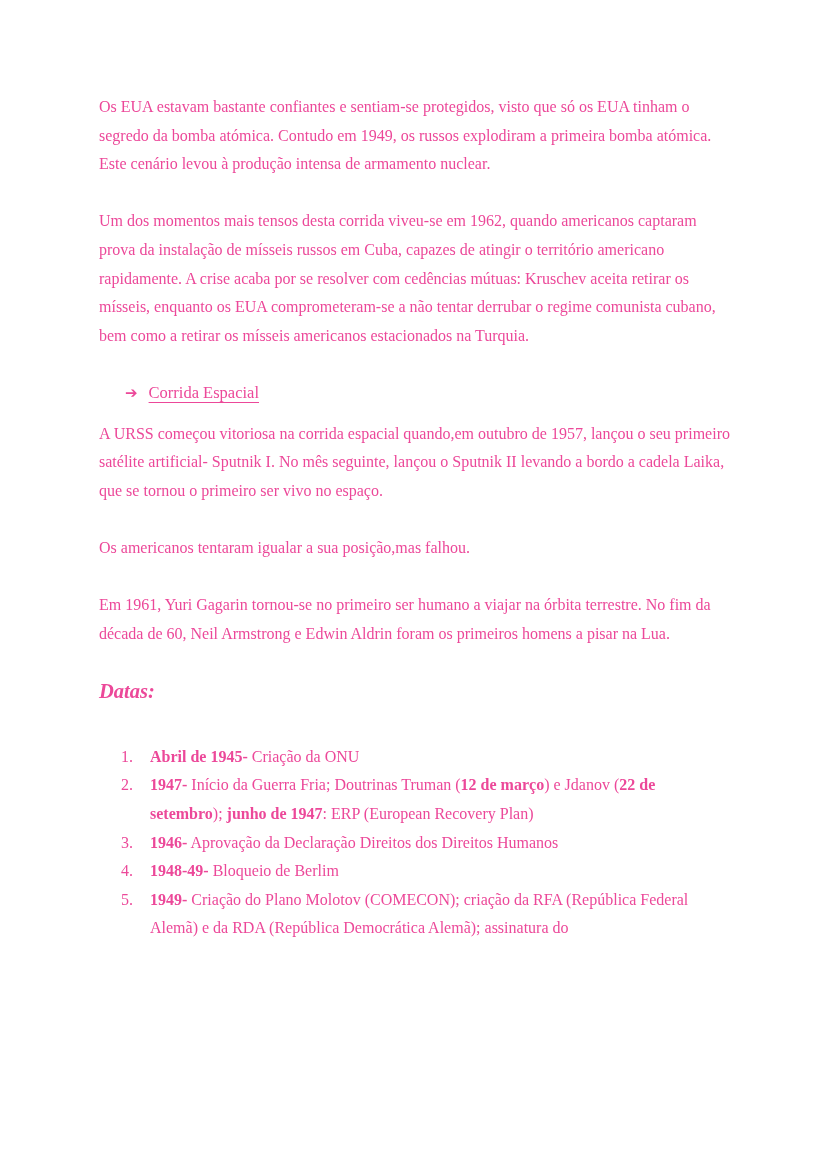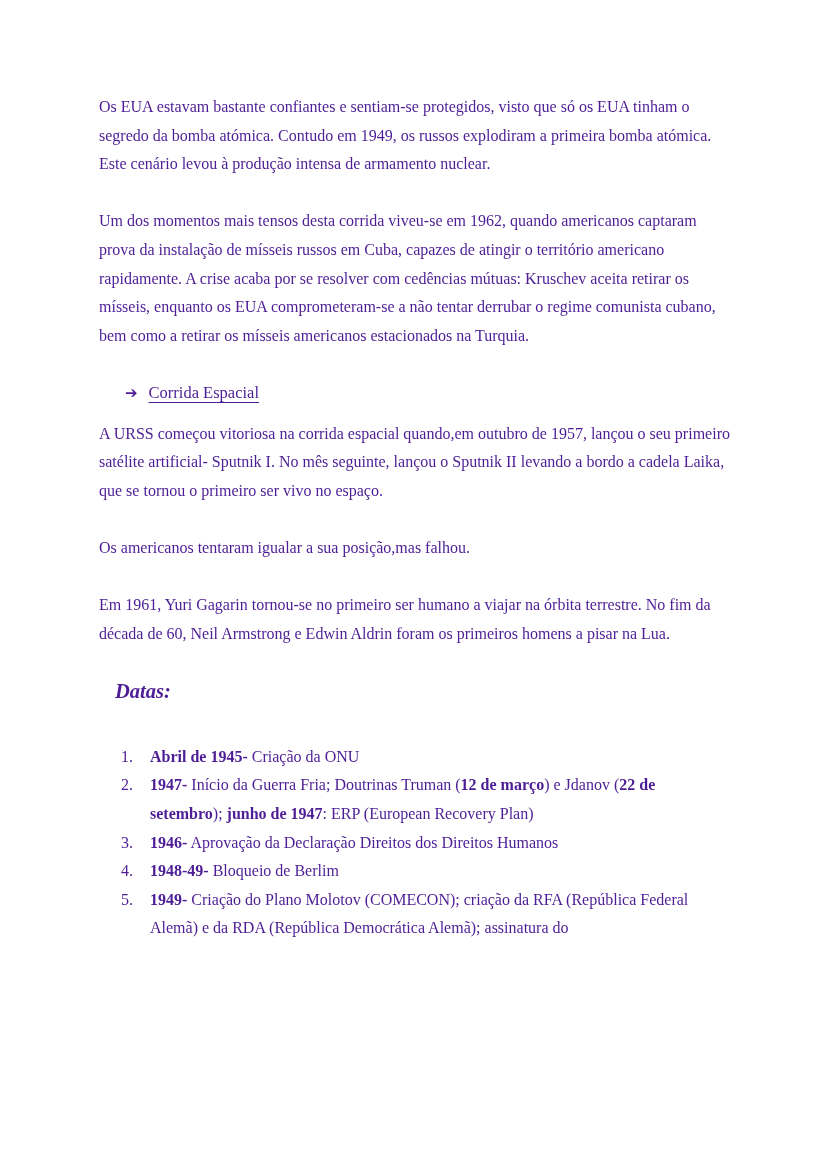--- a/index.html
+++ b/index.html
@@ -7,21 +7,21 @@
     padding: 0;
     background: #ffffff;
   }
   .page {
     position: relative;
     width: 828px;
     height: 1028px;
     background: #ffffff;
     overflow: hidden;
     font-family: "Liberation Serif", "DejaVu Serif", serif;
-    color: #4c1d95;
+    color: #ec4899;
     font-size: 16px;
     line-height: 28.6px;
   }
   .content {
     padding: 93px 97px 0 99px;
   }
   p.doc-par {
     margin: 0 0 28.6px 0;
     text-align: left;
   }
@@ -34,21 +34,21 @@
     font-size: 15px;
     margin-right: 11px;
     letter-spacing: 0;
   }
   .arrow-heading .heading-label {
     text-decoration: underline;
     text-underline-offset: 4px;
     font-size: 16.5px;
   }
   h2.datas {
-    margin: 10px 0 0 16px;
+    margin: 10px 0 0 0;
     font-size: 20.5px;
     font-weight: bold;
     font-style: italic;
     line-height: 28px;
   }
   ol.dates {
     list-style: none;
     margin: 38px 0 0 0;
     padding: 0;
   }

